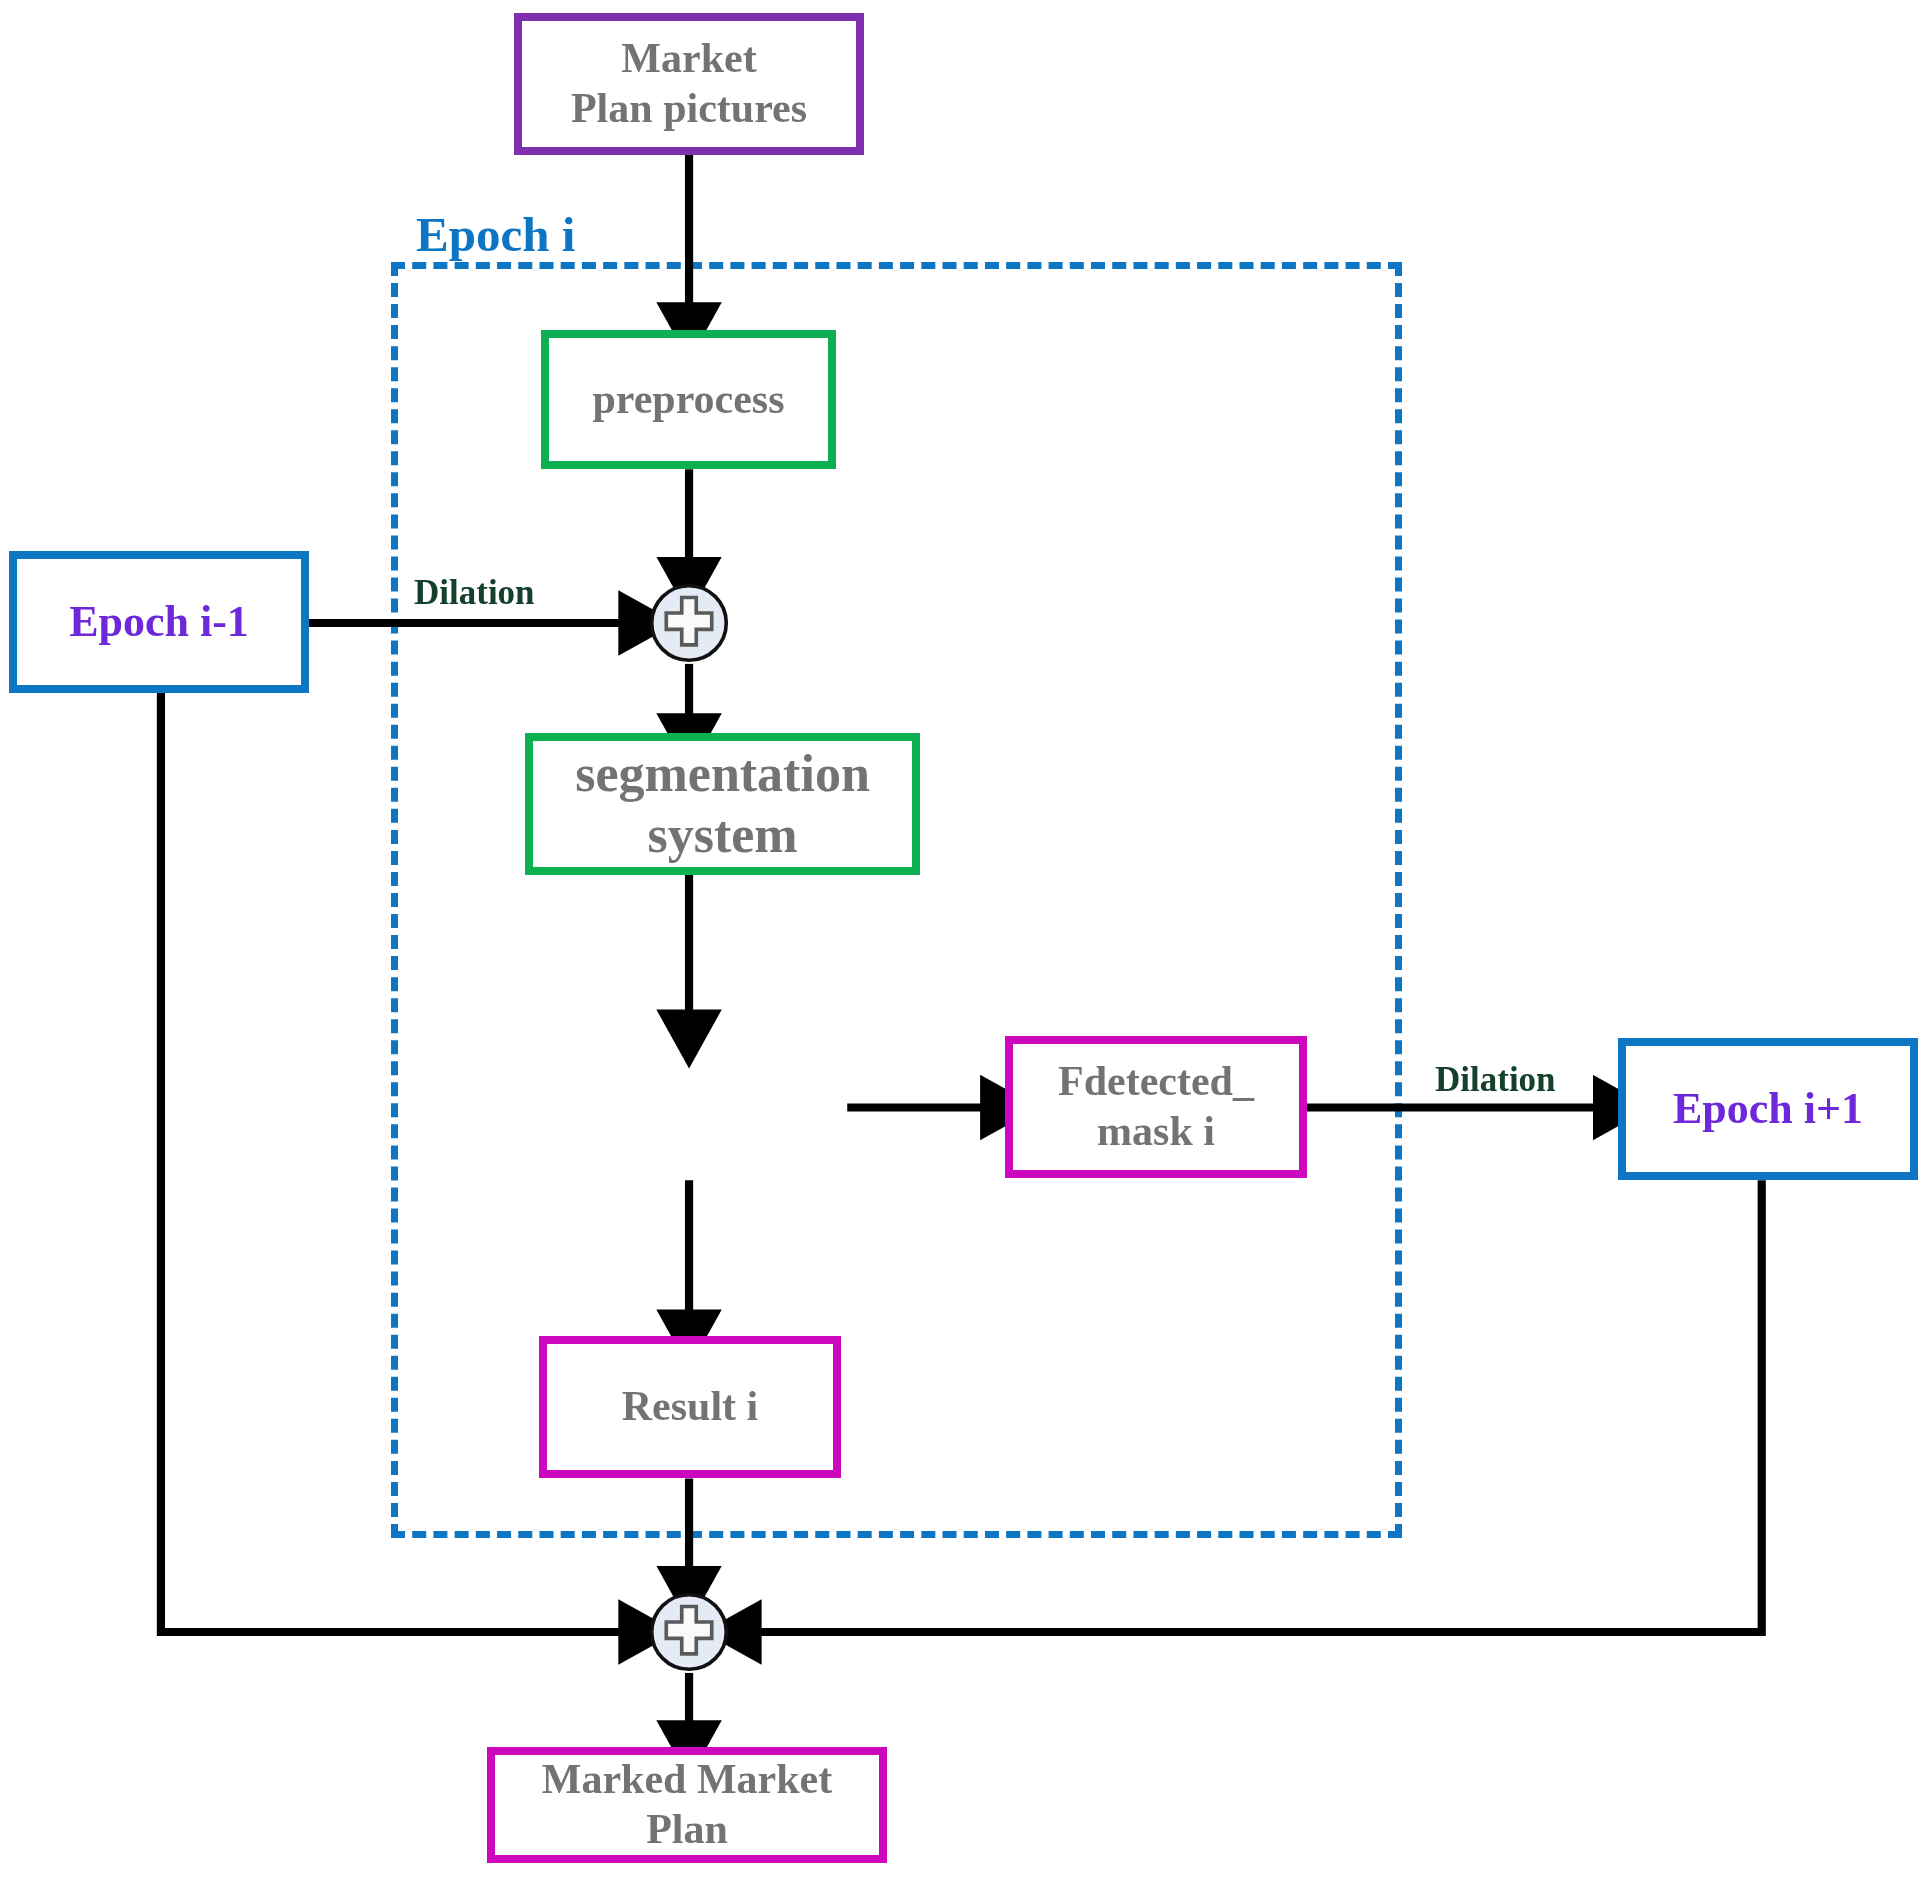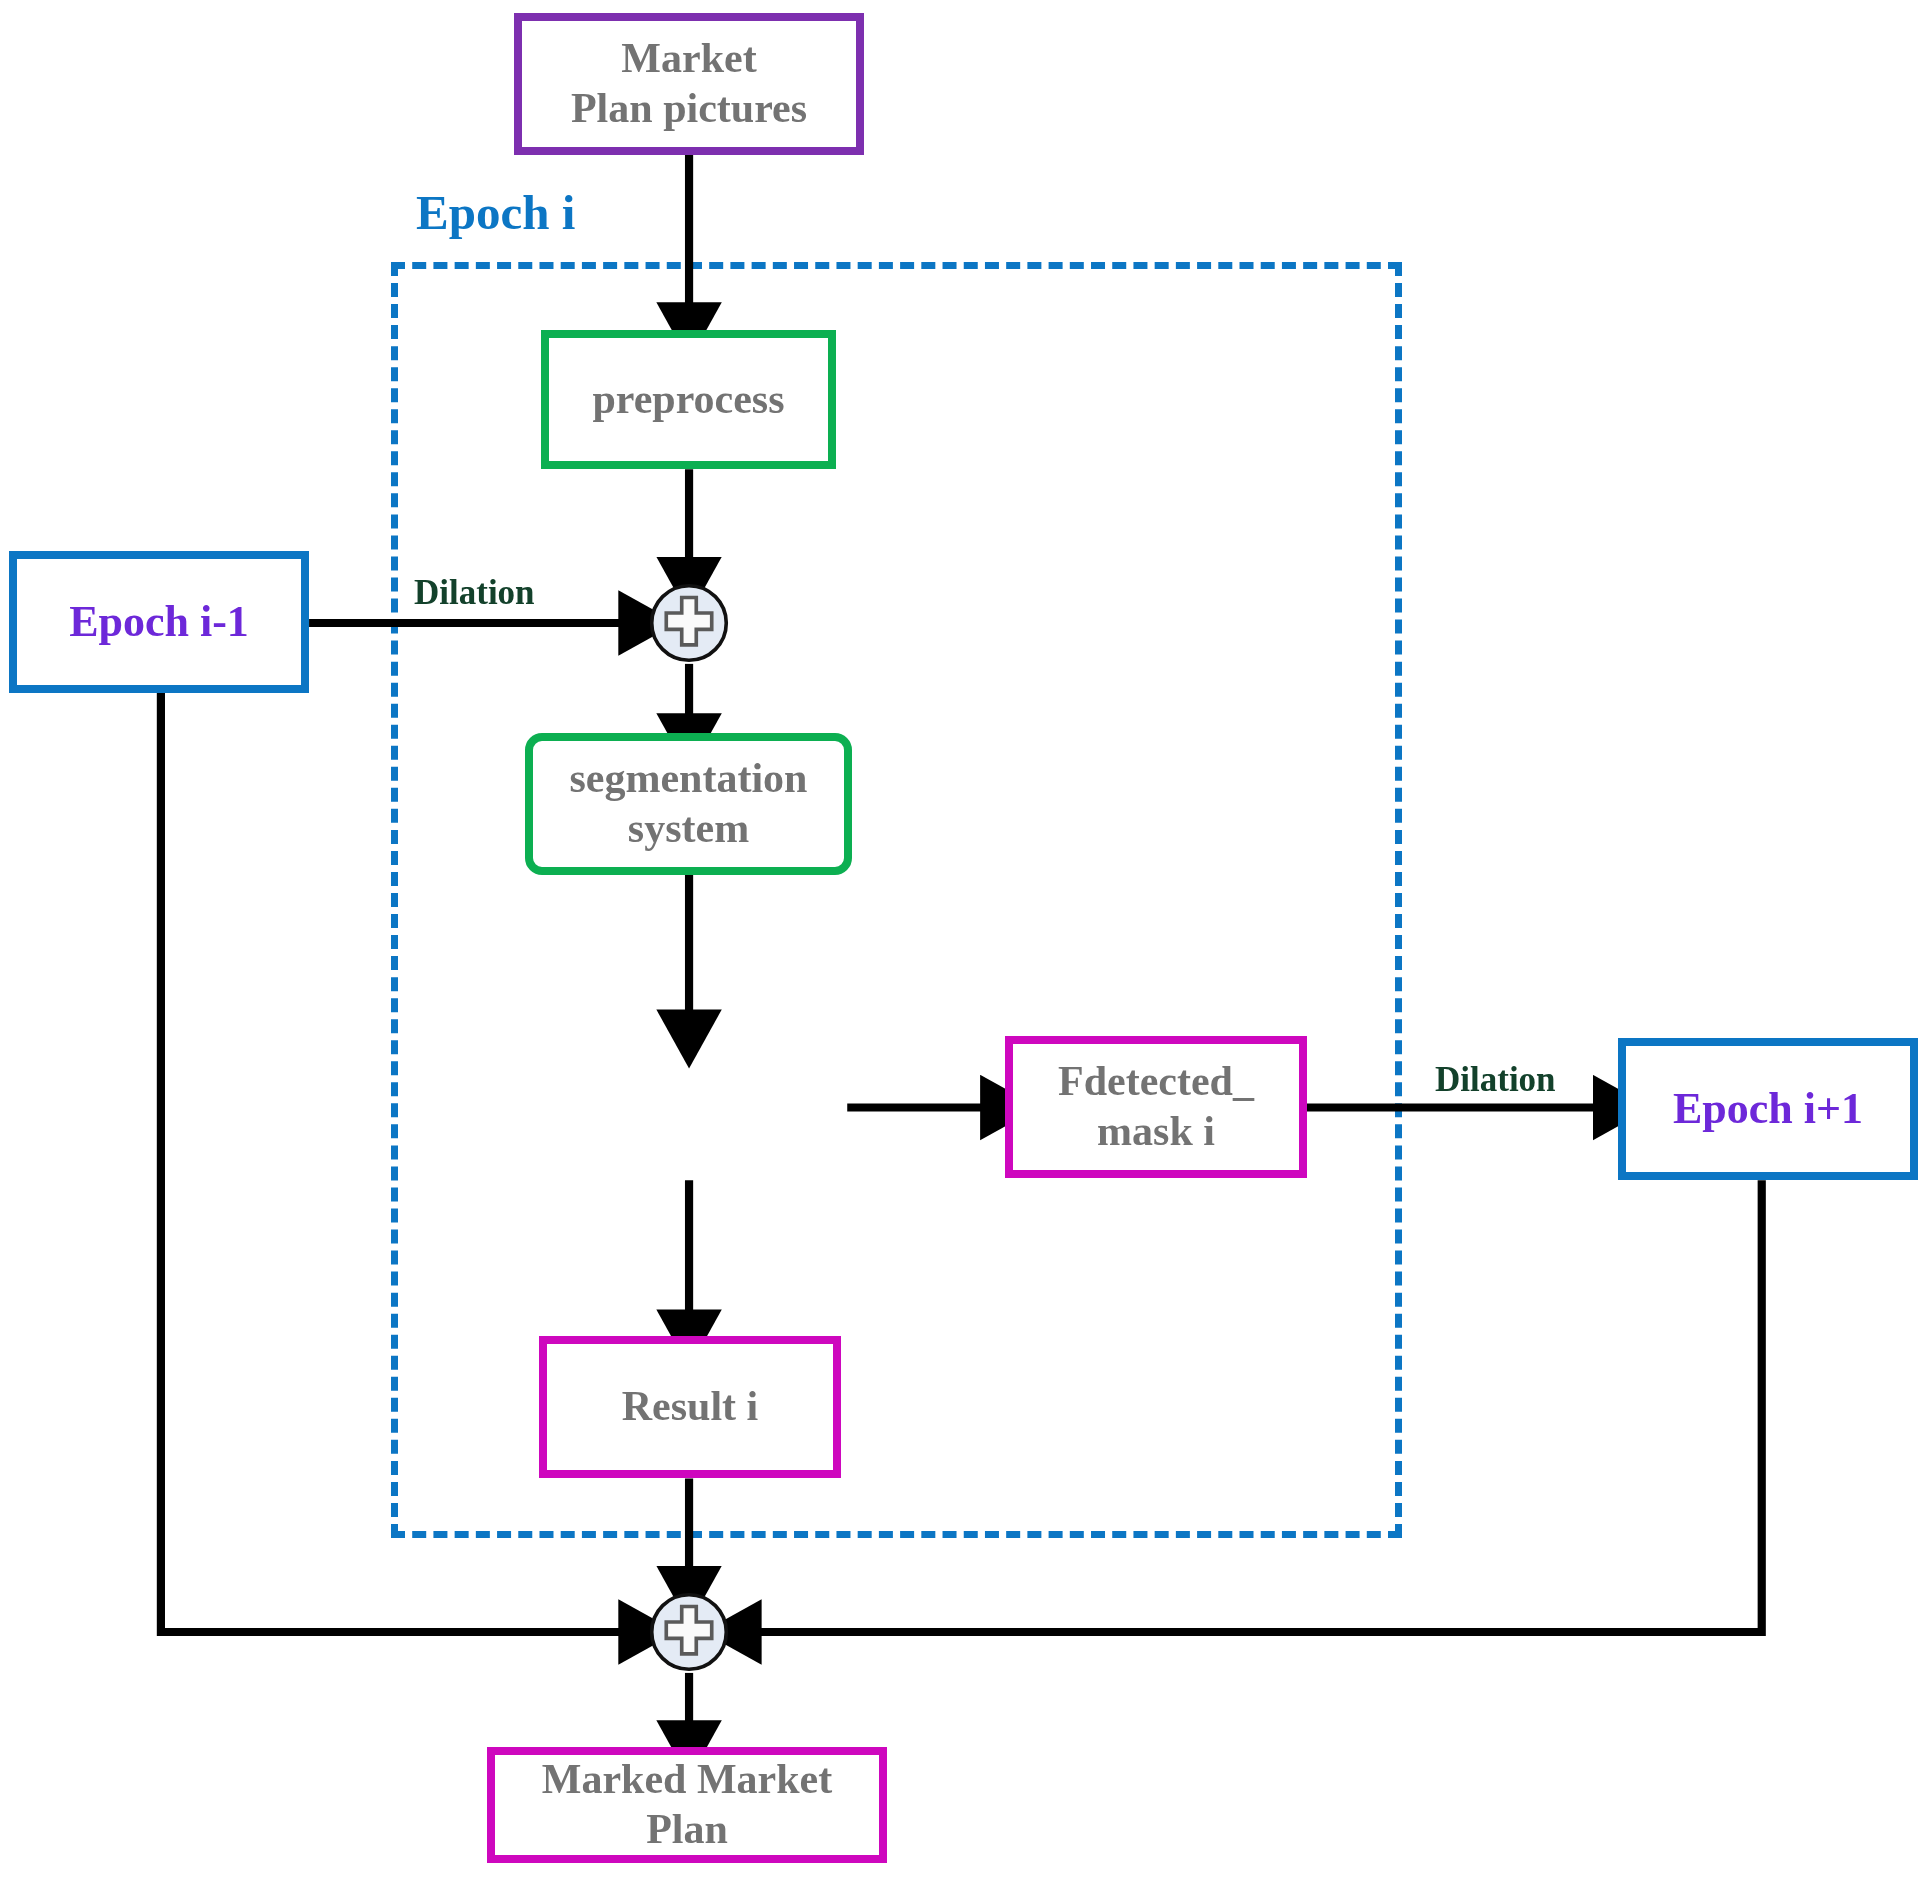--- a/index.html
+++ b/index.html
@@ -66,21 +66,21 @@
     height: 80px;
   }
 </style>
 </head>
 <body>
 
 <div id="canvas">
 
   <div class="dashed-group" style="left:391px; top:262px; width:1011px; height:1276px;"></div>
 
-  <div class="group-label" style="left:416px; top:184px; font-size:49px;">Epoch i</div>
+  <div class="group-label" style="left:416px; top:206px; font-size:49px;">Epoch i</div>
 
   <svg class="wires" viewBox="0 0 2122 2095">
     <defs>
       <marker id="arrow" markerWidth="10" markerHeight="10" refX="2.2" refY="4" orient="auto" markerUnits="strokeWidth">
         <path d="M0,0 L0,8 L7.2,4 z" fill="#000000"></path>
       </marker>
     </defs>
     <g stroke="#000000" stroke-width="9" fill="none">
 
       <line x1="758" y1="170" x2="758" y2="352" marker-end="url(#arrow)"></line>
@@ -117,21 +117,21 @@
   </div>
 
   <div class="node n-green" style="left:541px; top:330px; width:295px; height:139px; font-size:42px;">
     <span>preprocess</span>
   </div>
 
   <div class="node n-blue" style="left:9px; top:551px; width:300px; height:142px; font-size:44px;">
     <span>Epoch i-1</span>
   </div>
 
-  <div class="node n-green" style="left:525px; top:733px; width:327px; height:142px; font-size:42px;border-radius:17px;">
+  <div class="node n-green" style="left:525px; top:733px; width:395px; height:142px; font-size:52px;">
     <span>
       <span>segmentation</span>
       <span>system</span>
     </span>
   </div>
 
 
   <div class="node n-magenta" style="left:1005px; top:1036px; width:302px; height:142px; font-size:42px;">
     <span>
       <span>Fdetected_</span>

